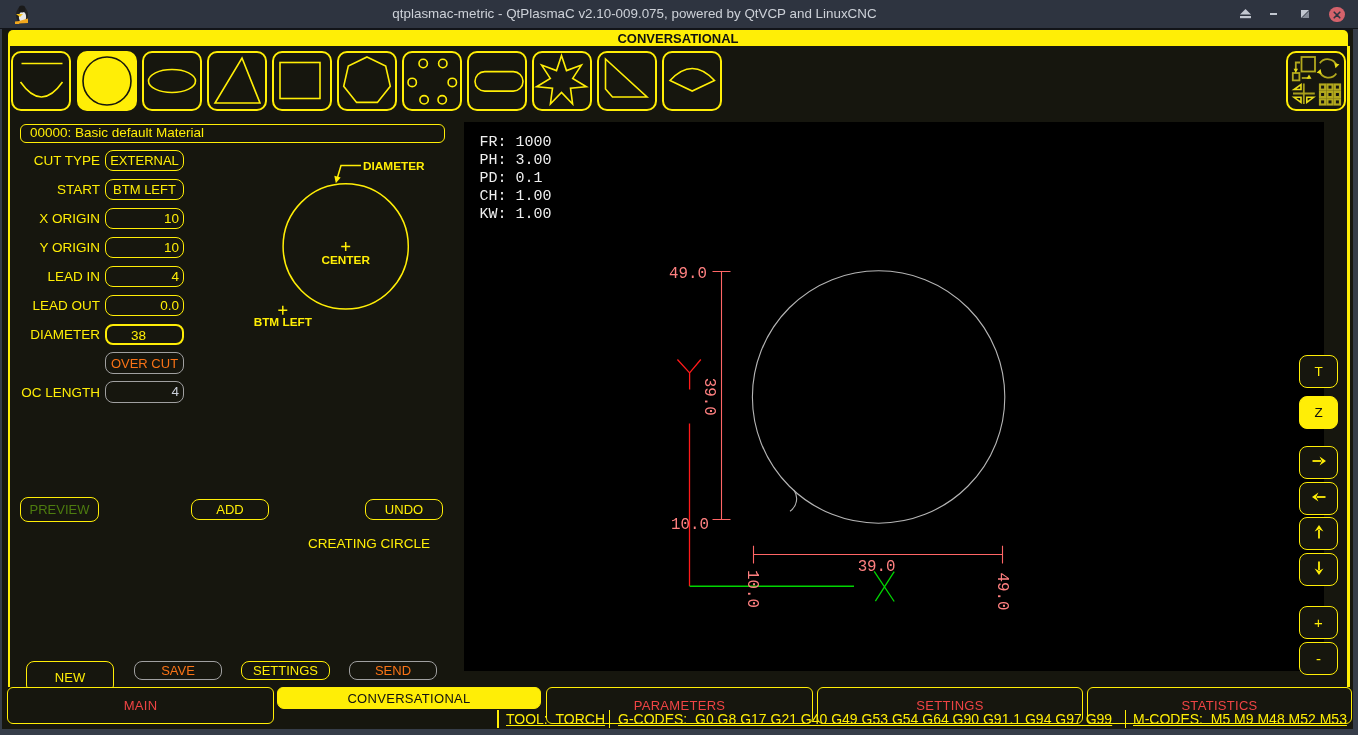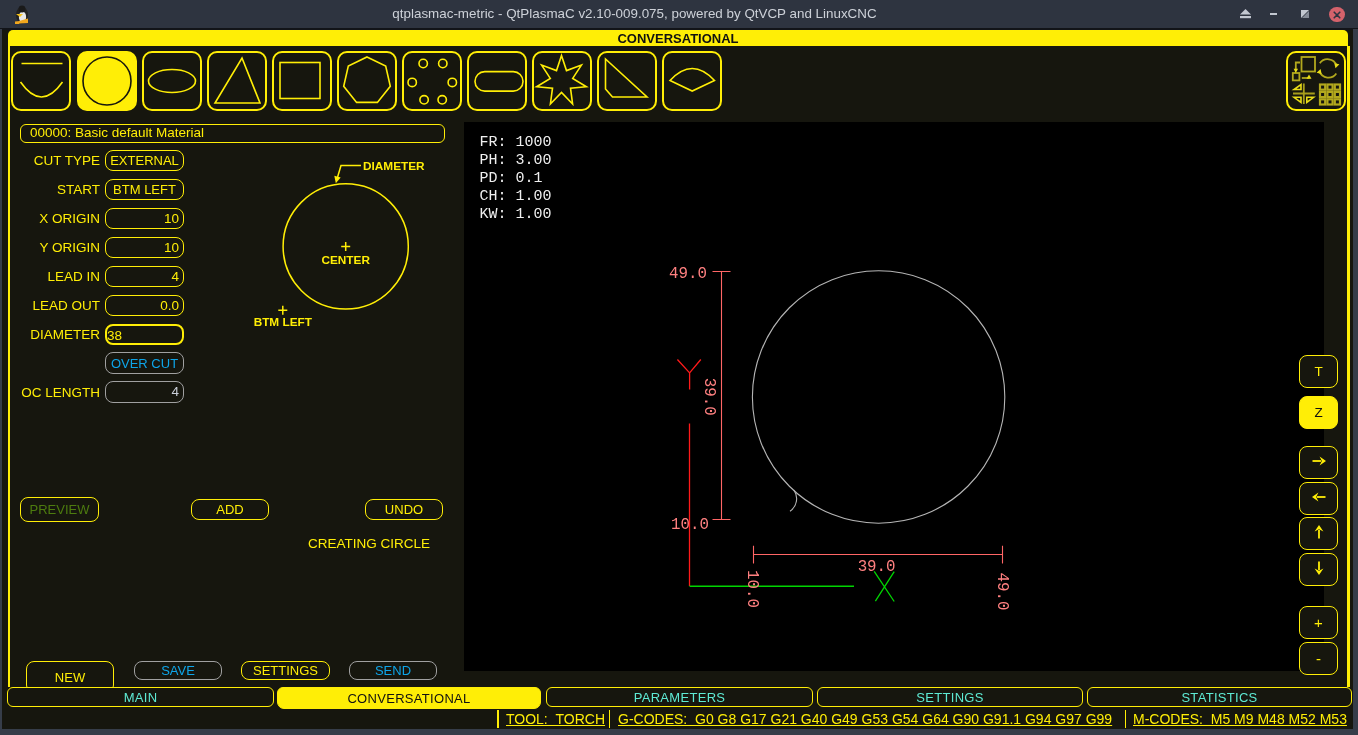--- a/index.html
+++ b/index.html
@@ -13,30 +13,30 @@
   #band{left:8px;top:30px;width:1340px;height:16px;background:#ffee06;border-radius:5px 5px 0 0;}
   #band span{display:block;text-align:center;font-size:13px;font-weight:bold;color:#111;margin-top:1px;letter-spacing:0;}
   
   .vline{width:2px;background:#ffee06;}
   
   .tbtn{top:51px;width:56px;height:56px;border:2px solid #ffee06;border-radius:10px;background:#16160e;}
   .tbtn.sel{background:#ffee06;}
   
   .ybtn{border:1.5px solid #ffee06;border-radius:8px;color:#ffee06;font-size:13px;
         display:flex;align-items:center;justify-content:center;background:#16160e;box-sizing:border-box;}
-  .gbtn{border:1.5px solid #a0a0a0;border-radius:8px;color:#0ea5e9;font-size:13px;
+  .gbtn{border:1.5px solid #a0a0a0;border-radius:8px;color:#f97316;font-size:13px;
         display:flex;align-items:center;justify-content:center;background:#16160e;box-sizing:border-box;}
   .lbl{color:#ffee06;font-size:13.5px;text-align:right;}
   .ibox{border:1.5px solid #ffee06;border-radius:8px;color:#ffee06;font-size:13.5px;box-sizing:border-box;background:#16160e;}
   
   .rbtn{left:1299px;width:39px;height:33px;border:1.5px solid #ffee06;border-radius:8px;color:#ffee06;
         font-size:15px;display:flex;align-items:center;justify-content:center;box-sizing:border-box;background:#16160e;}
   
-  .tab{top:687px;height:20px;border:1.5px solid #ffee06;border-radius:6px;box-sizing:border-box;
-       color:#5eead4;font-size:13px;display:flex;align-items:center;justify-content:center;background:#16160e;letter-spacing:.3px;}
+  .tab{top:687px;height:37px;border:1.5px solid #ffee06;border-radius:6px;box-sizing:border-box;
+       color:#ef4444;font-size:13px;display:flex;align-items:center;justify-content:center;background:#16160e;letter-spacing:.3px;}
   #graphics{left:464px;top:122px;width:829px;height:549px;background:#000;padding-left:31px;}
   .statxt{top:711px;font-size:14px;color:#ffee06;white-space:pre;text-decoration:underline;}
   .ssep{top:710px;width:1.5px;height:17.5px;background:#ffee06;}
 </style>
 </head>
 <body>
 
   <div class="abs" id="titlebar">
     <div class="abs ttl">qtplasmac-metric - QtPlasmaC v2.10-009.075, powered by QtVCP and LinuxCNC</div>
     <svg class="abs" style="left:15px;top:5px" width="14" height="19" viewBox="0 0 14 19">
@@ -183,21 +183,21 @@
   <div class="abs ybtn" style="left:105px;top:179px;width:79px;height:21px">BTM LEFT</div>
   <div class="abs lbl" style="left:0;top:211px;width:100px">X ORIGIN</div>
   <div class="abs ibox" style="left:105px;top:208px;width:79px;height:21px;text-align:right;line-height:19px;padding-right:4px">10</div>
   <div class="abs lbl" style="left:0;top:240px;width:100px">Y ORIGIN</div>
   <div class="abs ibox" style="left:105px;top:237px;width:79px;height:21px;text-align:right;line-height:19px;padding-right:4px">10</div>
   <div class="abs lbl" style="left:0;top:269px;width:100px">LEAD IN</div>
   <div class="abs ibox" style="left:105px;top:266px;width:79px;height:21px;text-align:right;line-height:19px;padding-right:4px">4</div>
   <div class="abs lbl" style="left:0;top:298px;width:100px">LEAD OUT</div>
   <div class="abs ibox" style="left:105px;top:295px;width:79px;height:21px;text-align:right;line-height:19px;padding-right:4px">0.0</div>
   <div class="abs lbl" style="left:0;top:327px;width:100px">DIAMETER</div>
-  <div class="abs ibox" style="left:105px;top:324px;width:79px;height:21px;text-align:left;line-height:19px;padding-right:12px;border-width:2px">38</div>
+  <div class="abs ibox" style="left:105px;top:324px;width:79px;height:21px;text-align:center;line-height:19px;padding-right:12px;border-width:2px">38</div>
   <div class="abs gbtn" style="left:105px;top:352px;width:79px;height:22px">OVER CUT</div>
   <div class="abs lbl" style="left:0;top:385px;width:100px">OC LENGTH</div>
   <div class="abs ibox" style="left:105px;top:381px;width:79px;height:22px;text-align:right;line-height:20px;padding-right:4px;border-color:#a0a0a0;color:#c9ced8">4</div>
 
   <svg class="abs" style="left:250px;top:150px" width="210" height="190" viewBox="0 0 210 190">
     <circle cx="95.7" cy="96.4" r="62.6" fill="none" stroke="#ffee06" stroke-width="1.5"></circle>
     <path d="M111 15.5 L91 15.5 L87.3 28" fill="none" stroke="#ffee06" stroke-width="1.5"></path>
     <path d="M85.8 33.2 L84.3 25.7 L90.7 27.5 Z" fill="#ffee06"></path>
     <text x="113" y="20.3" font-size="11.8" font-weight="bold" fill="#ffee06" font-family="Liberation Sans">DIAMETER</text>
     <path d="M95.7 92 L95.7 101 M91.2 96.4 L100.2 96.4" stroke="#ffee06" stroke-width="1.5"></path>

